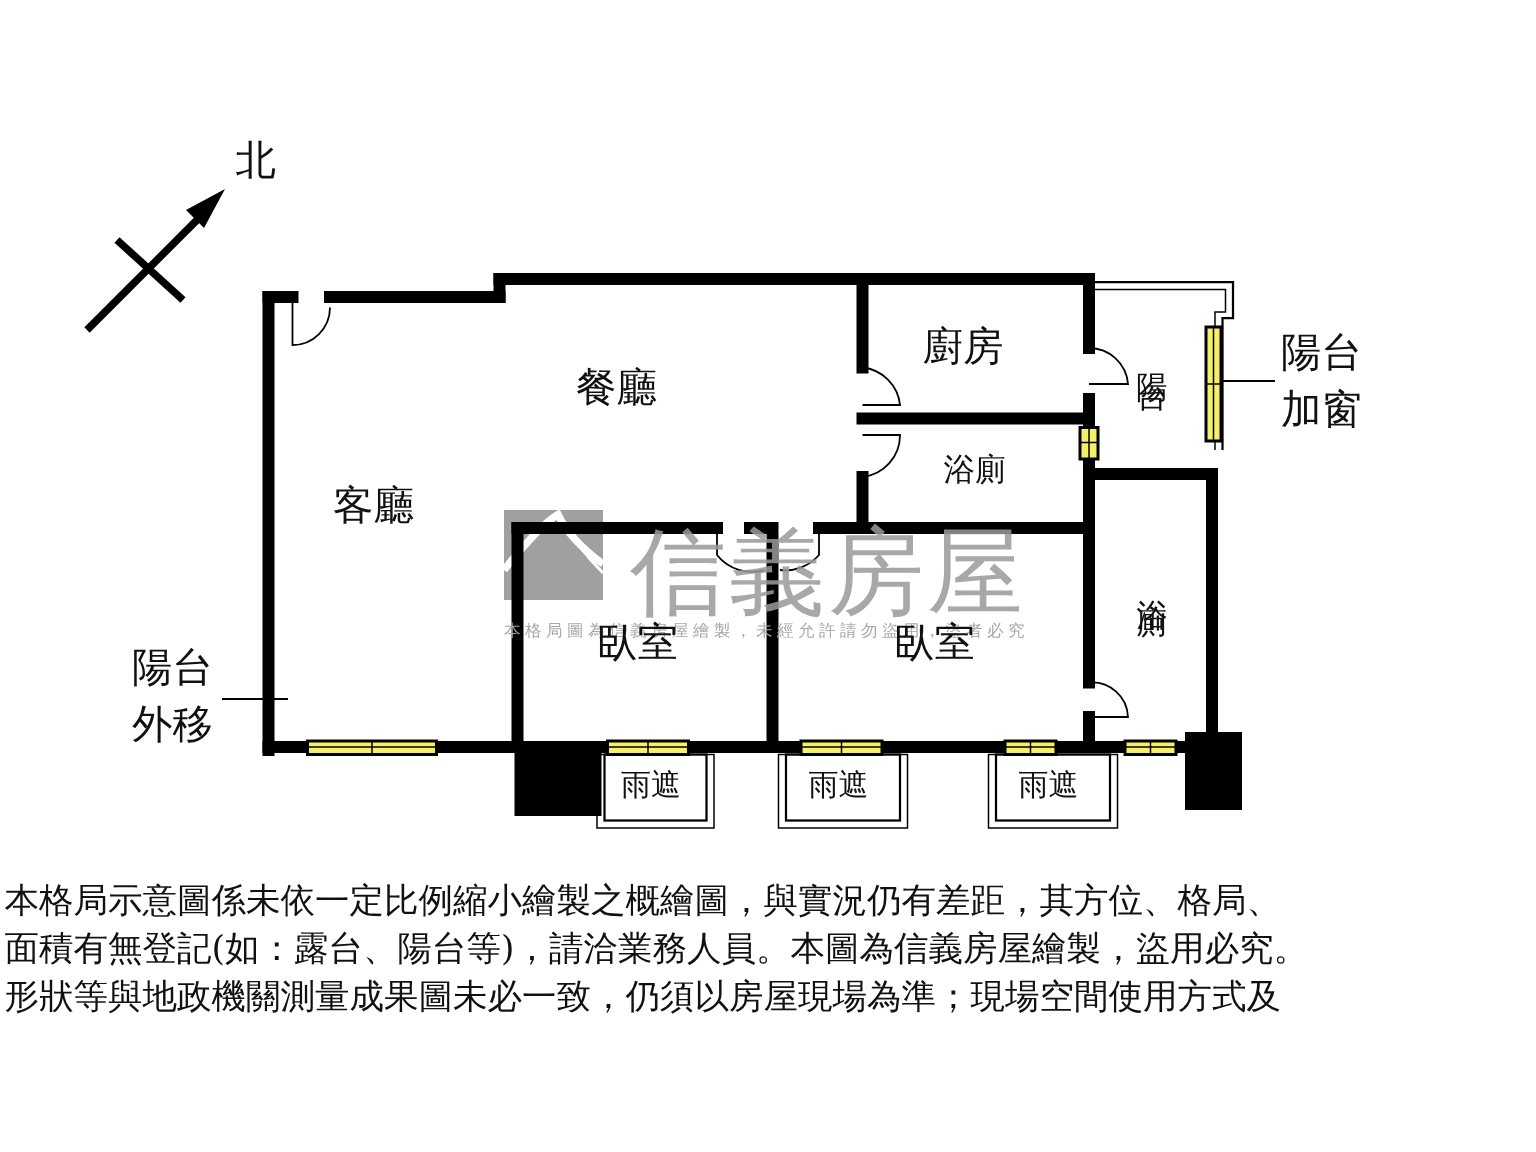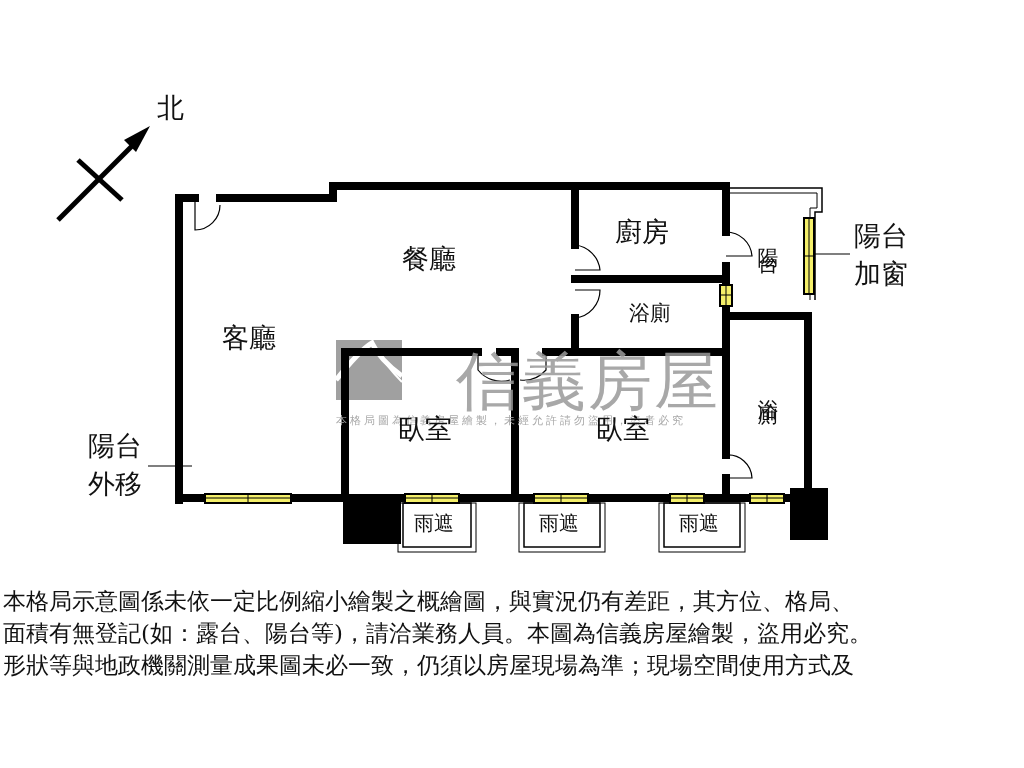--- a/index.html
+++ b/index.html
@@ -7,21 +7,21 @@
          font-family: "DejaVu Serif", "Liberation Serif", serif; color:#000; }
   .abs { position:absolute; }
   .label { position:absolute; font-family:"DejaVu Serif","Liberation Serif",serif; color:#111; line-height:1; white-space:nowrap; }
   .lg { font-size:27px; }
   .md { font-size:21px; }
   .sm { font-size:20px;text-align:center; }
   .vert { writing-mode: vertical-rl; letter-spacing:4px; }
   .disclaimer { position:absolute; left:3px; top:585px; width:1000px; font-size:23px; line-height:32px;
                 font-family:"DejaVu Serif","Liberation Serif",serif; color:#111; }
   .wm-main { position:absolute; left:420px; top:338px; font-size:64px; color:#9a9a9a; letter-spacing:2px;
-             font-family:Liberation Serif, serif; opacity:0.85;margin-left:36px; }
+             font-family:Liberation Serif, serif; opacity:0.85; }
   .wm-sub { position:absolute; left:336px; top:413px; font-size:11px; color:#a8a8a8; letter-spacing:3px;
             font-family:"DejaVu Sans","Liberation Sans",sans-serif; }
 </style>
 </head>
 <body>
 
 <svg class="abs" width="1024" height="580" style="left:0;top:0" viewBox="0 0 1024 580">
 
   <g>
     <rect x="336" y="340" width="66" height="60" fill="#a0a0a0"></rect>
@@ -123,21 +123,21 @@
   <line x1="148" y1="466" x2="192" y2="466" stroke="#000" stroke-width="1.2"></line>
   <line x1="814" y1="254" x2="850" y2="254" stroke="#000" stroke-width="1.2"></line>
 </svg>
 
 <div class="wm-main">信義房屋</div>
 <div class="wm-sub">本格局圖為信義房屋繪製，未經允許請勿盜用，盜者必究</div>
 
 <div class="label lg" style="left:157px;top:94px;">北</div>
 
 <div class="label lg" style="left:222px;top:324px;">客廳</div>
-<div class="label lg" style="left:402px;top:245px;">餐廳</div>
+<div class="label lg" style="left:384px;top:245px;">餐廳</div>
 <div class="label lg" style="left:615px;top:218px;">廚房</div>
 <div class="label md" style="left:629px;top:303px;">浴廁</div>
 <div class="label md vert" style="left:757px;top:232px;">陽台</div>
 <div class="label md vert" style="left:757px;top:382px;">浴廁</div>
 <div class="label lg" style="left:398px;top:415px;">臥室</div>
 <div class="label lg" style="left:596px;top:415px;">臥室</div>
 
 <div class="label lg" style="left:854px;top:222px;">陽台</div>
 <div class="label lg" style="left:854px;top:260px;">加窗</div>
 <div class="label lg" style="left:88px;top:432px;">陽台</div>

